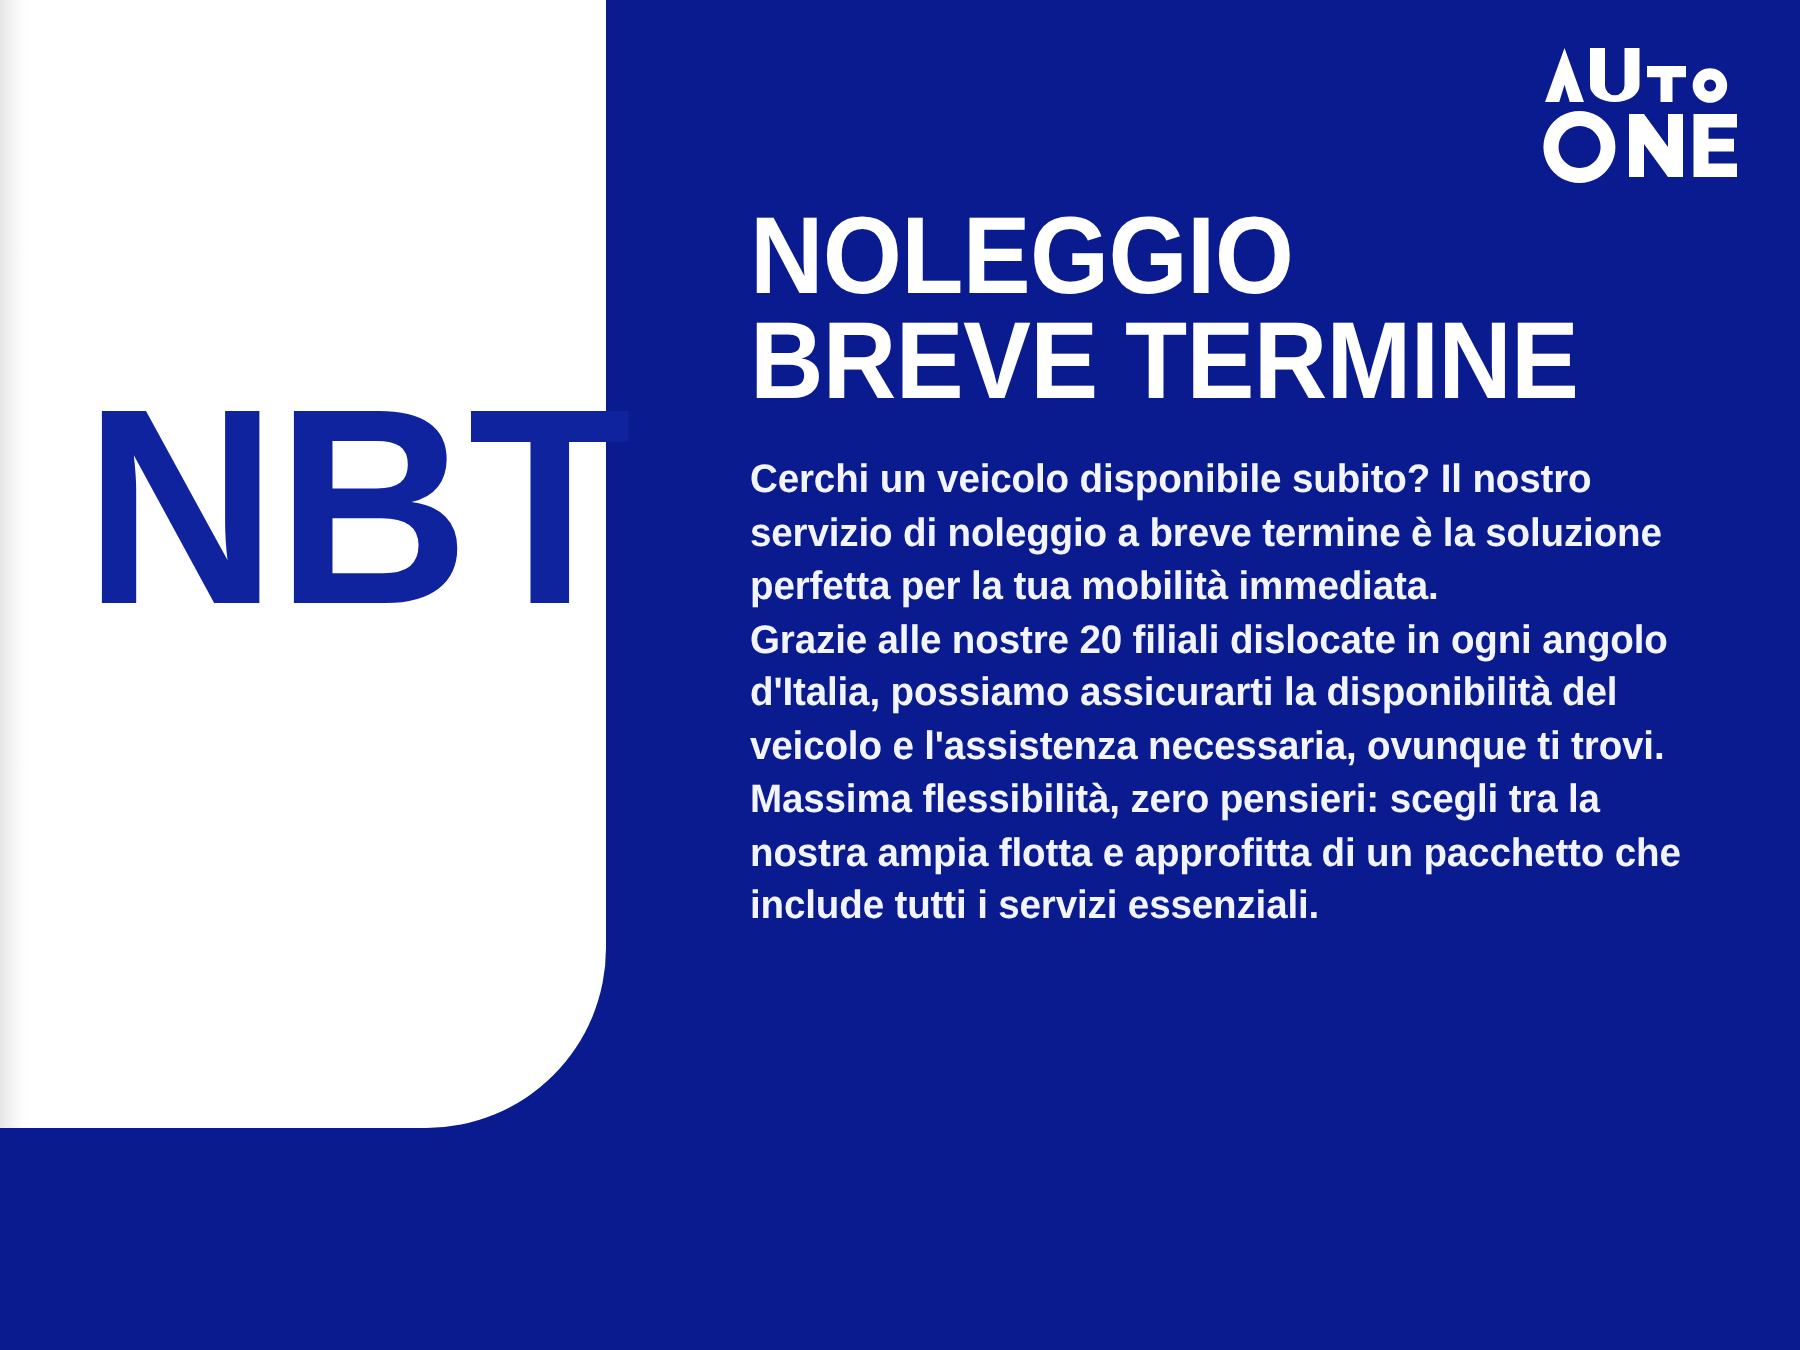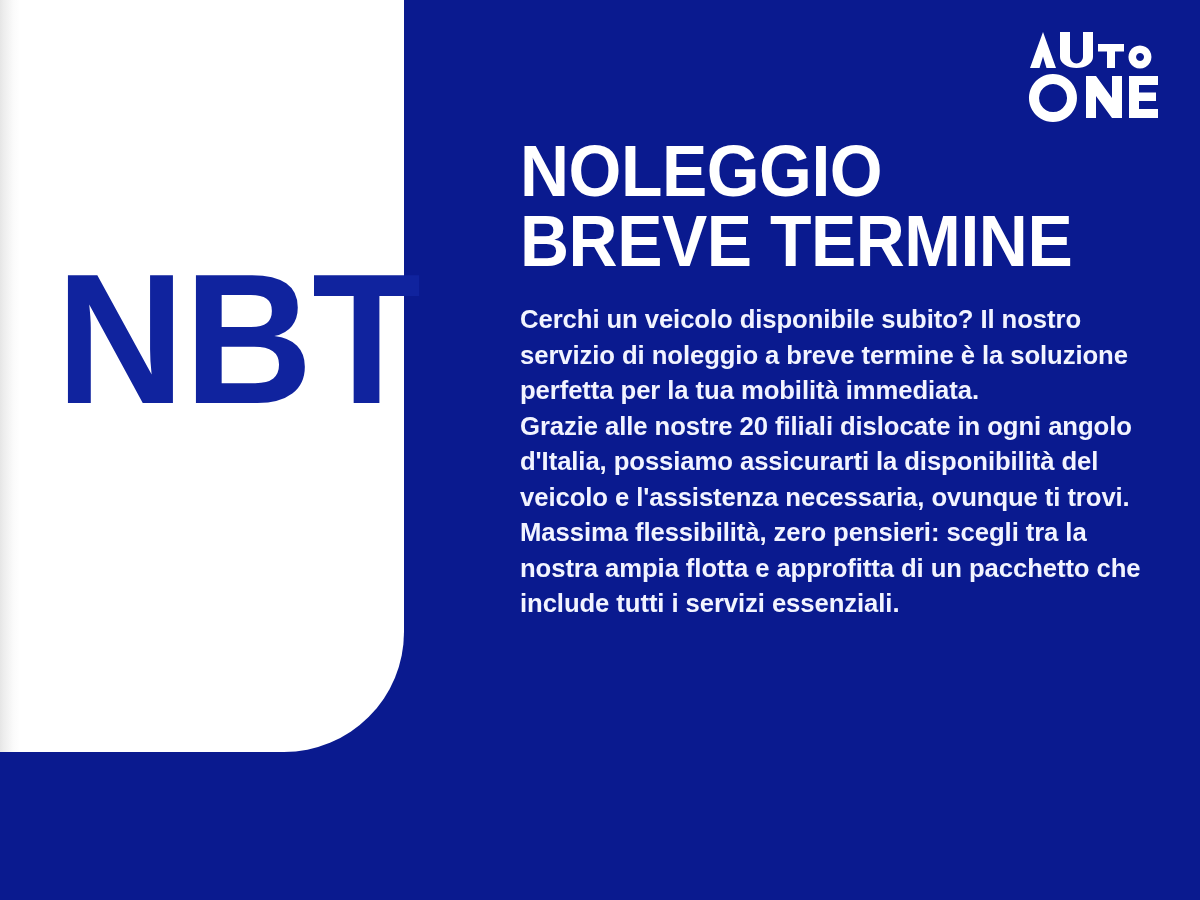--- a/index.html
+++ b/index.html
@@ -68,21 +68,21 @@
     top: 26px;
     width: 160px;
     height: 96px;
     z-index: 5;
   }
   #brand-logo svg { display: block; width: 100%; height: 100%; }
 
   
   #content {
     position: absolute;
-    left: 520px;
+    left: 500px;
     top: 136px;
     width: 640px;
     z-index: 4;
   }
 
   #headline {
     color: #ffffff;
     font-size: 73px;
     line-height: 0.96;
     font-weight: 700;

